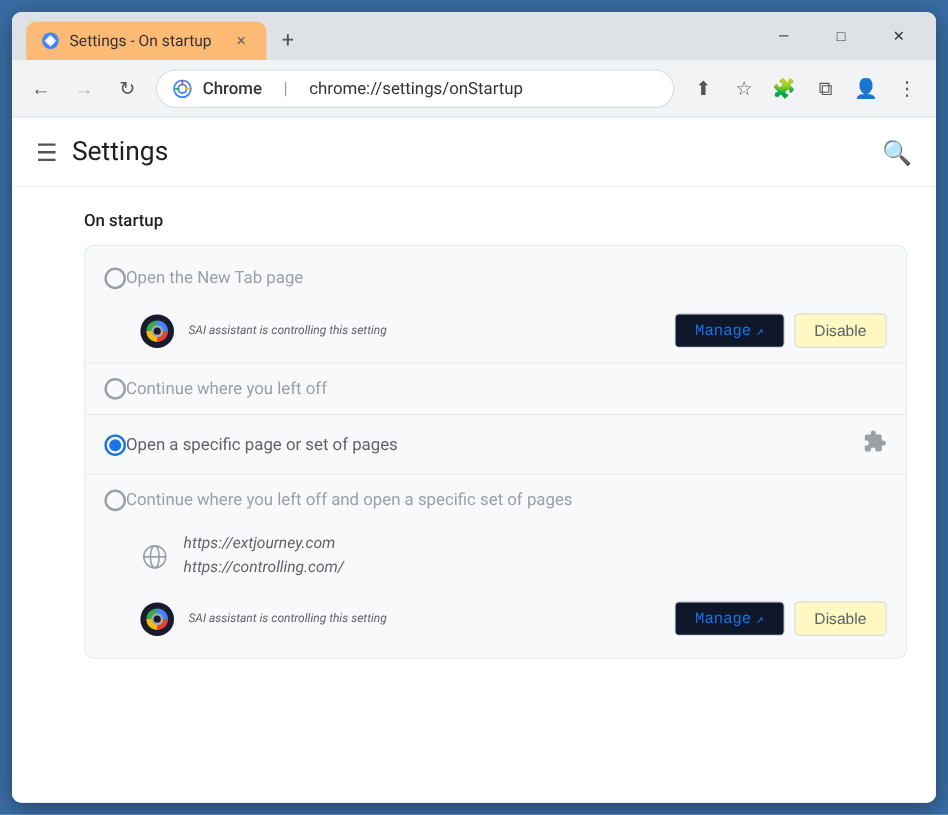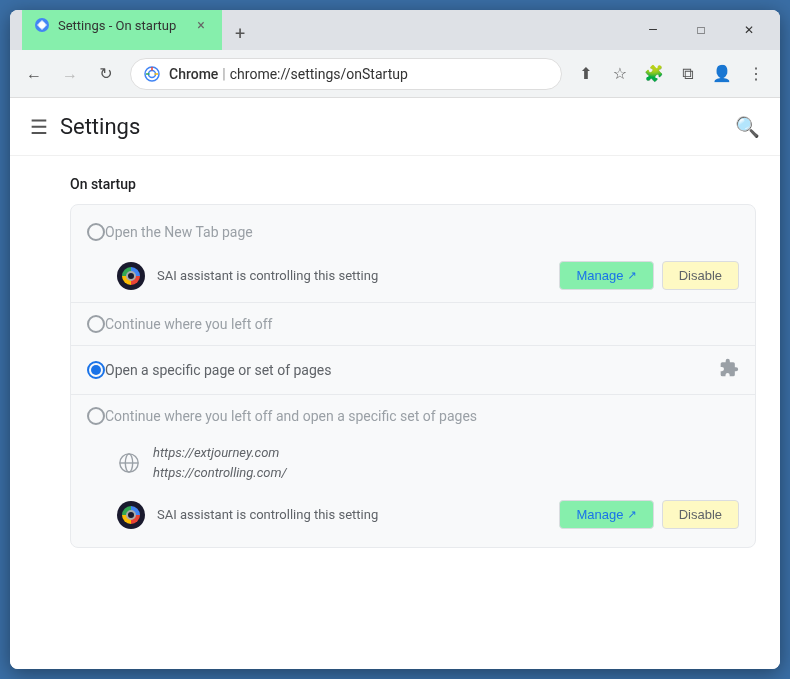--- a/index.html
+++ b/index.html
@@ -51,22 +51,22 @@
       font-size: 12px;
       color: #333;
     }
     .tab-bar {
       display: flex;
       align-items: flex-end;
       flex: 1;
       padding-left: 4px;
     }
     .tab {
-      background: #86efac;
-      height: 50px;
+      background: #fdba74;
+      height: 32px;
       display: flex;
       align-items: center;
       padding: 0 12px;
       border-radius: 8px 8px 0 0;
       font-size: 13px;
       color: #333;
       gap: 8px;
       min-width: 200px;
       max-width: 240px;
       position: relative;
@@ -148,21 +148,21 @@
       height: 18px;
       display: flex;
       align-items: center;
       justify-content: center;
     }
     .address-text {
       font-size: 14px;
       color: #333;
       display: flex;
       align-items: center;
-      gap: 4px;
+      gap: 18px;
     }
     .address-brand {
       color: #333;
       font-weight: 500;
     }
     .address-separator {
       color: #999;
     }
     .address-url {
       color: #333;
@@ -273,40 +273,42 @@
     }
     
     .sai-row {
       display: flex;
       align-items: center;
       padding: 10px 16px 10px 46px;
       gap: 12px;
       background: #f8f9fa;
     }
     .sai-text {
-      font-size: 13px;
+      font-size: 10px;
       color: #5f6368;
       flex: 1;
+      font-style: italic;
     }
     .sai-buttons {
       display: flex;
       gap: 8px;
       margin-left: auto;
     }
     .manage-btn {
       padding: 6px 16px;
       border: 1px solid #dadce0;
       border-radius: 4px;
-      background: #86efac;
+      background: #0f172a;
       font-size: 13px;
       color: #1a73e8;
       cursor: pointer;
       display: flex;
       align-items: center;
       gap: 4px;
+      font-family: Liberation Mono, monospace;
     }
     .disable-btn {
       padding: 6px 16px;
       border: 1px solid #dadce0;
       border-radius: 4px;
       background: #fef9c3;
       font-size: 13px;
       color: #5f6368;
       cursor: pointer;
     }

